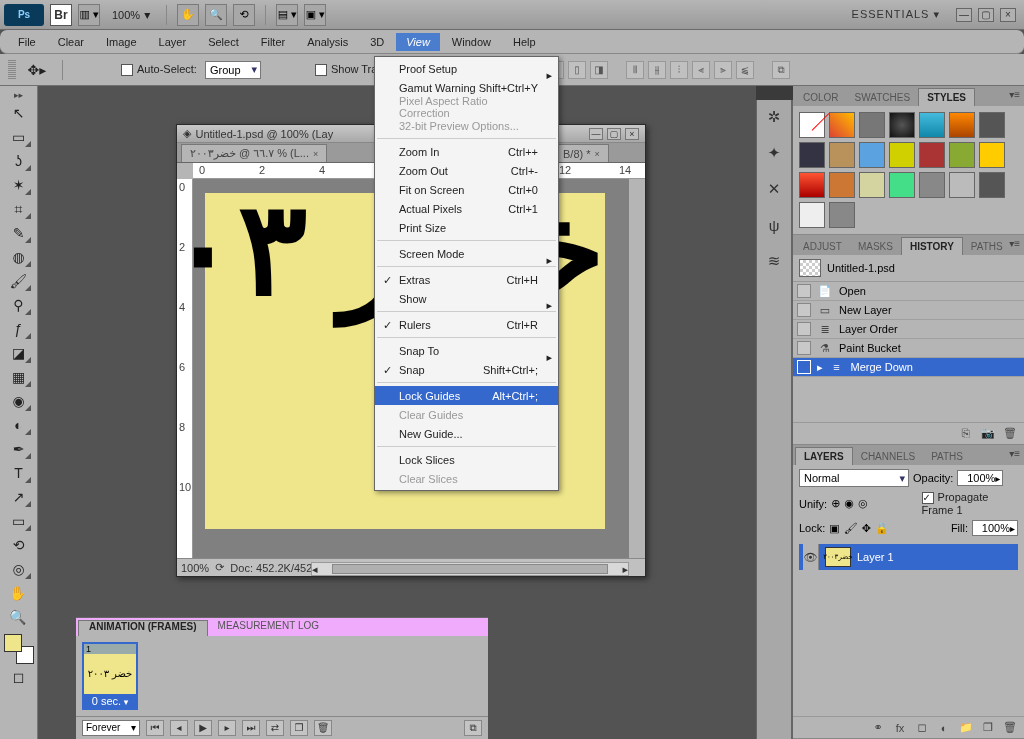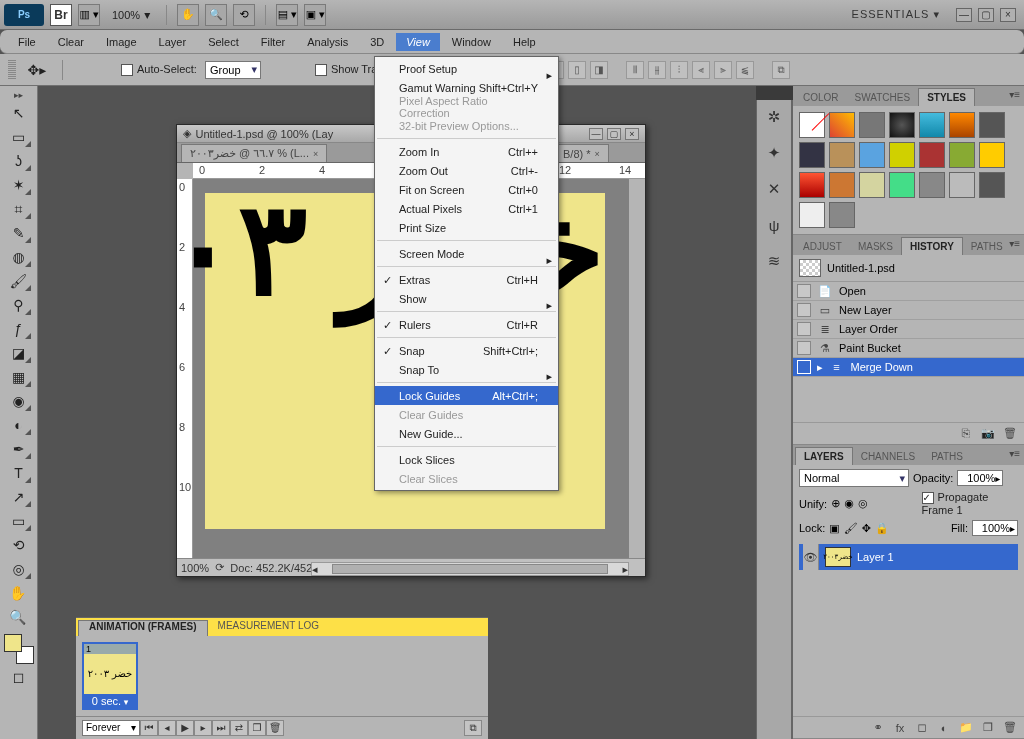--- a/index.html
+++ b/index.html
@@ -127,29 +127,29 @@
 .layers-body { padding:4px 6px; display:flex; flex-direction:column; gap:4px;}
 .layers-row1 { display:flex; align-items:center; gap:4px;}
 .layers-row1 .select-box{flex:0 0 110px;}
 .num-box { width:46px; height:16px; background:#fff; border:1px solid #777; font-size:10px; display:flex; align-items:center; justify-content:flex-end; padding:0 2px;}
 .layer-item { display:flex; align-items:center; background:#3568cd; color:#fff; height:26px; gap:6px; padding:0 4px; margin-top:4px;}
 .layer-eye { width:16px; text-align:center; background:#b5b5b5; color:#333; height:100%; display:flex; align-items:center; justify-content:center; border-right:1px solid #888;}
 .layer-thumb { width:26px; height:20px; background:#efe58a; border:1px solid #333; font-size:7px; color:#000; display:flex; align-items:center; justify-content:center;}
 
 
 .bottom-panel { position:absolute; left:38px; right:268px; bottom:0; height:122px; background:#b5b5b5; border-top:1px solid #666; display:flex; flex-direction:column;}
-.bottom-tabs { height:18px; background:#fde047; display:flex; align-items:flex-end; padding:0 2px;}
+.bottom-tabs { height:18px; background:#f0abfc; display:flex; align-items:flex-end; padding:0 2px;}
 .bottom-tab { height:16px; padding:0 10px; font-size:10px; color:#555;}
 .bottom-tab.active { background:#b5b5b5; border:1px solid #777; border-bottom:none; color:#222; font-weight:bold;}
 .frames-area { flex:1; padding:6px; display:flex; gap:8px;}
 .anim-frame { width:56px; display:flex; flex-direction:column; border:2px solid #3568cd;}
 .frame-num { font-size:9px; background:#9aa; padding:0 2px;}
 .frame-thumb { width:52px; height:40px; background:#efe58a; display:flex; align-items:center; justify-content:center; font-size:10px; color:#000;}
 .frame-time { background:#3568cd; color:#fff; font-size:9px; text-align:center; padding:1px 0;}
-.anim-controls { height:24px; border-top:1px solid #888; display:flex; align-items:center; padding:0 6px; background:#b5b5b5;}
+.anim-controls { height:24px; border-top:1px solid #888; display:flex; align-items:center; gap:6px; padding:0 6px; background:#b5b5b5;}
 .anim-btn { width:18px; height:16px; border:1px solid #888; background:#c4c4c4; display:flex; align-items:center; justify-content:center; font-size:10px; color:#333;}
 .forever-box { width:58px; height:16px; background:#fff; border:1px solid #777; font-size:10px; display:flex; align-items:center; padding:0 3px; position:relative;}
 .forever-box::after{content:"▾"; position:absolute; right:3px;}
 
 .top-dark-strip { position:absolute; left:38px; top:0; right:268px; height:14px; background:#3a3a3a; border-bottom:1px solid #222;}
 .right-dark-strip { position:absolute; right:0; top:0; width:268px; height:14px; background:#3a3a3a;}
 
 label { color:#222;margin-left:46px;}
 </style>
 </head>
@@ -361,26 +361,26 @@
           <span>Show</span>
           <span class="arrow"></span>
         </div>
         <div class="dd-sep"></div>
         <div class="dd-item">
           <span class="check">Rulers</span>
           <span class="shortcut">Ctrl+R</span>
         </div>
         <div class="dd-sep"></div>
         <div class="dd-item">
+          <span>Snap To</span>
+          <span class="arrow"></span>
+        </div>
+        <div class="dd-item">
           <span class="check">Snap</span>
           <span class="shortcut">Shift+Ctrl+;</span>
-        </div>
-        <div class="dd-item">
-          <span>Snap To</span>
-          <span class="arrow"></span>
         </div>
         <div class="dd-sep"></div>
         <div class="dd-item selected">
           <span>Lock Guides</span>
           <span class="shortcut">Alt+Ctrl+;</span>
         </div>
         <div class="dd-item disabled">
           <span>Clear Guides</span>
         </div>
         <div class="dd-item">

